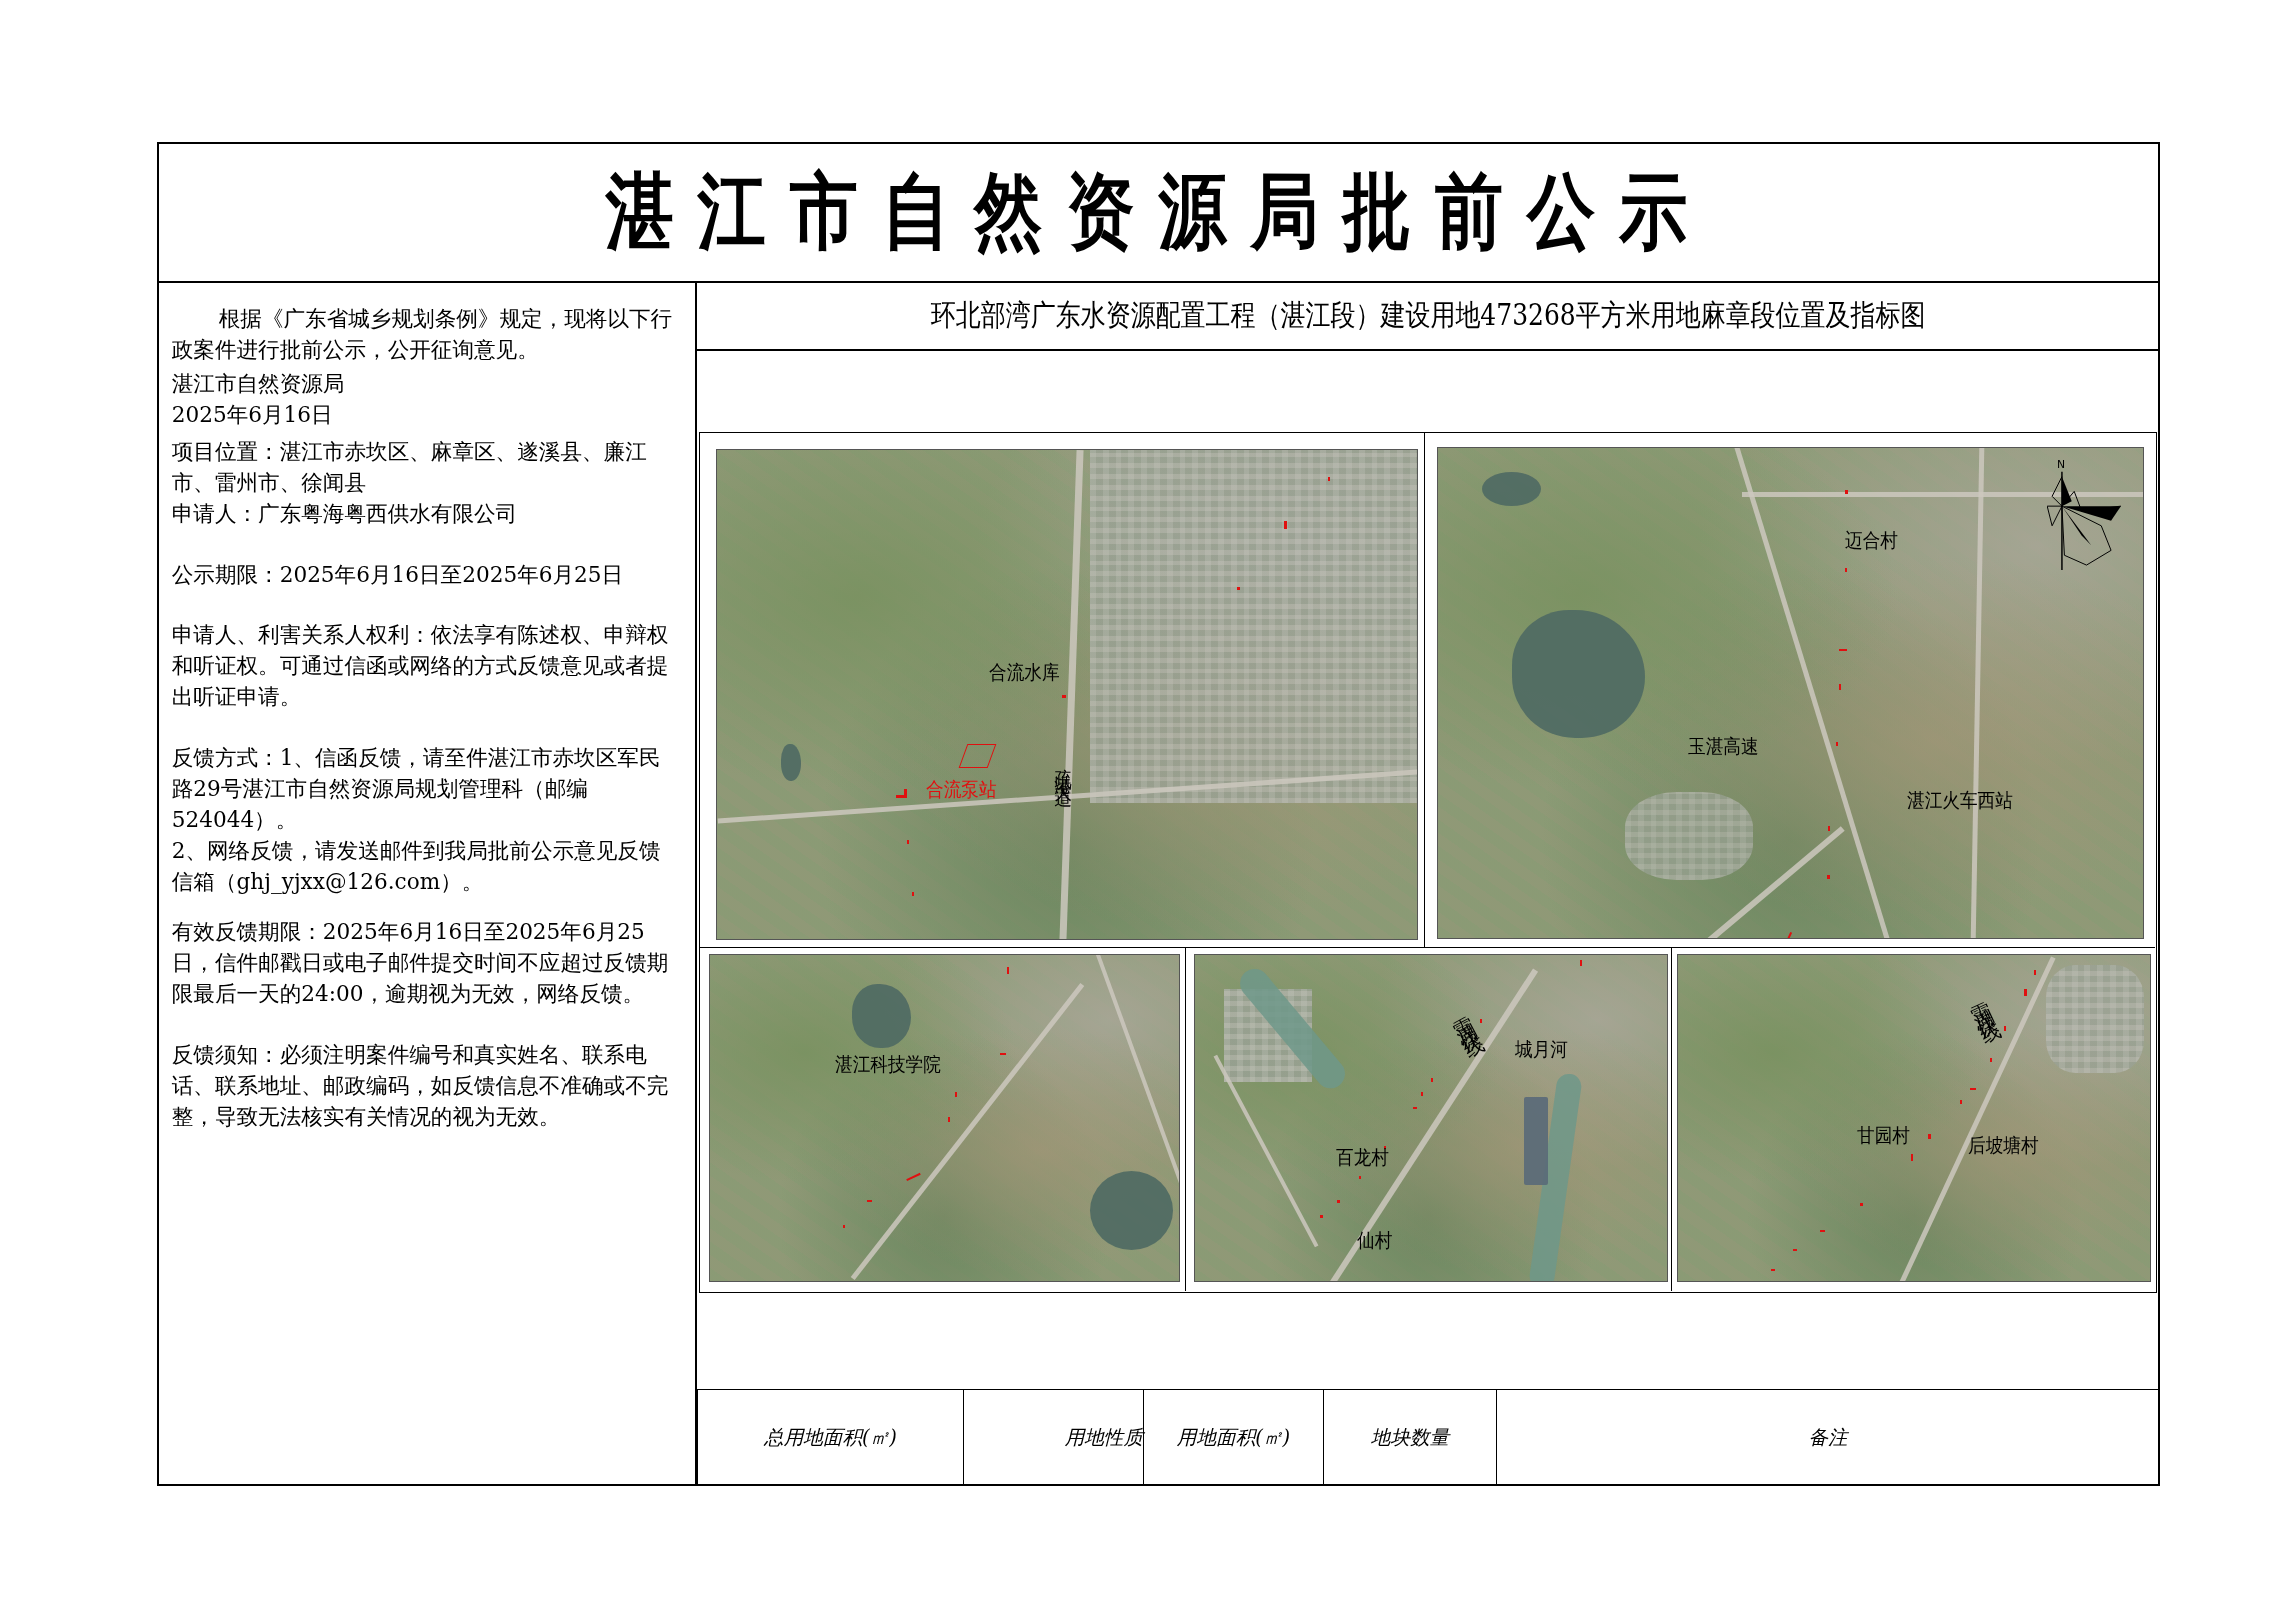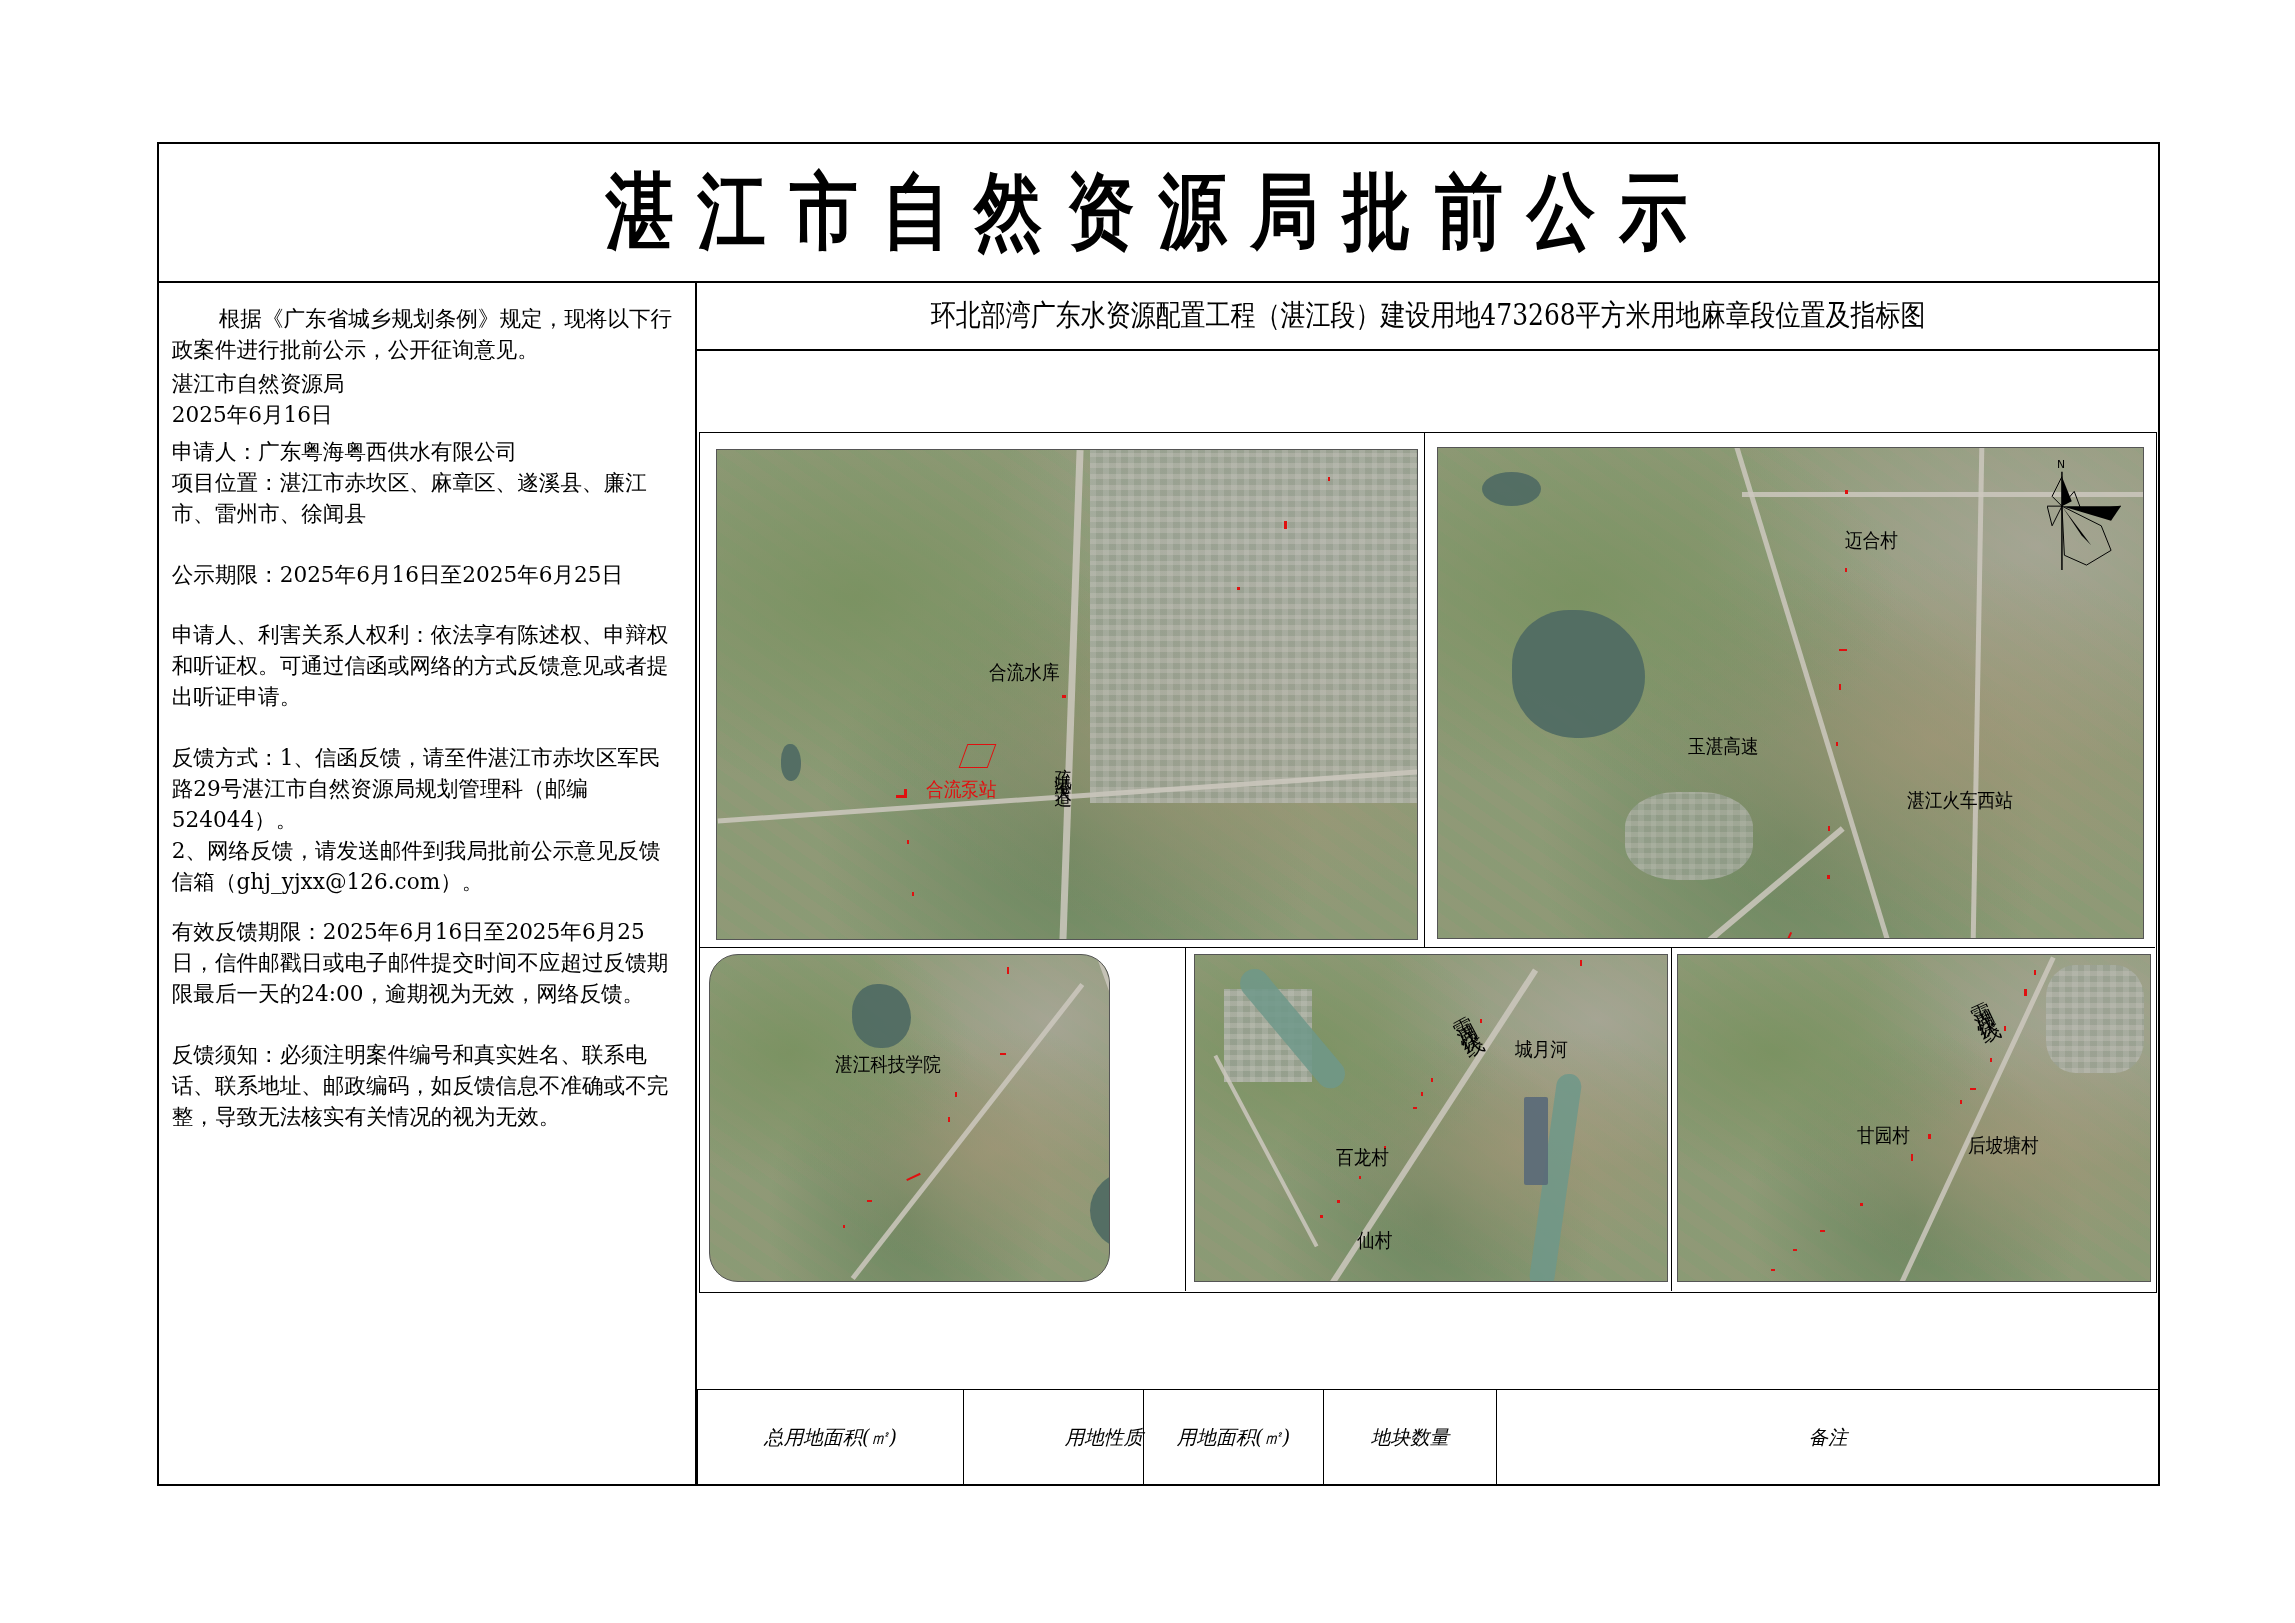--- a/index.html
+++ b/index.html
@@ -52,22 +52,22 @@
 
 <div class="title-band">
   <h1>湛江市自然资源局批前公示</h1>
 </div>
 
 <div class="left-col">
   <p class="indent">根据《广东省城乡规划条例》规定，现将以下行政案件进行批前公示，公开征询意见。</p>
   <p class="sig-org">湛江市自然资源局</p>
   <p class="sig-date">2025年6月16日</p>
   <div style="height:5.9px"></div>
+  <p>项目位置：湛江市赤坎区、麻章区、遂溪县、廉江市、雷州市、徐闻县</p>
   <p>申请人：广东粤海粤西供水有限公司</p>
-  <p>项目位置：湛江市赤坎区、麻章区、遂溪县、廉江市、雷州市、徐闻县</p>
   <div class="gap-lg"></div>
   <p>公示期限：2025年6月16日至2025年6月25日</p>
   <div class="gap-lg"></div>
   <p>申请人、利害关系人权利：依法享有陈述权、申辩权和听证权。可通过信函或网络的方式反馈意见或者提出听证申请。</p>
   <div class="gap-lg"></div>
   <p>反馈方式：1、信函反馈，请至件湛江市赤坎区军民路29号湛江市自然资源局规划管理科（邮编524044）。</p>
   <p>2、网络反馈，请发送邮件到我局批前公示意见反馈信箱（ghj_yjxx@126.com）。</p>
   <div class="gap"></div>
   <p>有效反馈期限：2025年6月16日至2025年6月25日，信件邮戳日或电子邮件提交时间不应超过反馈期限最后一天的24:00，逾期视为无效，网络反馈。</p>
   <div class="gap-lg"></div>
@@ -128,21 +128,21 @@
         <polygon points="30,40 50,90 30,100" fill="#000"></polygon>
         <polygon points="30,100 150,100 130,130" fill="#000"></polygon>
         <polygon points="30,100 90,180 70,160" fill="#000"></polygon>
         <polyline points="30,40 10,80 30,100 55,70 70,110 150,100" fill="none" stroke="#000" stroke-width="2"></polyline>
         <polyline points="30,100 0,100 10,140 30,100 35,200 80,220 130,190 110,140 30,100" fill="none" stroke="#000" stroke-width="2"></polyline>
       </svg>
     </div>
   </div>
 
   <div class="panel" style="left:0;top:515px;width:486px;height:343px;border-right:1.5px solid #000;">
-    <div class="img sat" style="left:8.8px;top:5.9px;width:401px;height:328px;border-radius:29px;">
+    <div class="img sat" style="left:8.8px;top:5.9px;width:471px;height:328px;">
       <div class="lake" style="left:142px;top:29.4px;width:59px;height:64px;"></div>
       <div class="lake" style="left:380px;top:216px;width:83px;height:79px;border-radius:50%;"></div>
       <div class="road" style="left:255px;top:-9.8px;width:4.9px;height:373px;transform:rotate(38deg);"></div>
       <div class="road" style="left:427px;top:-9.8px;width:3.9px;height:245px;transform:rotate(-20deg);"></div>
       <div class="redmark" style="left:297px;top:12.3px;width:2px;height:6.9px;"></div>
       <div class="redmark" style="left:290px;top:98px;width:5.9px;height:2px;"></div>
       <div class="redmark" style="left:245px;top:137px;width:2px;height:4.9px;"></div>
       <div class="redmark" style="left:238px;top:162px;width:2px;height:4.9px;"></div>
       <div class="redmark" style="left:196px;top:221px;width:14.7px;height:2px;transform:rotate(-25deg);"></div>
       <div class="redmark" style="left:157px;top:245px;width:4.9px;height:2px;"></div>

